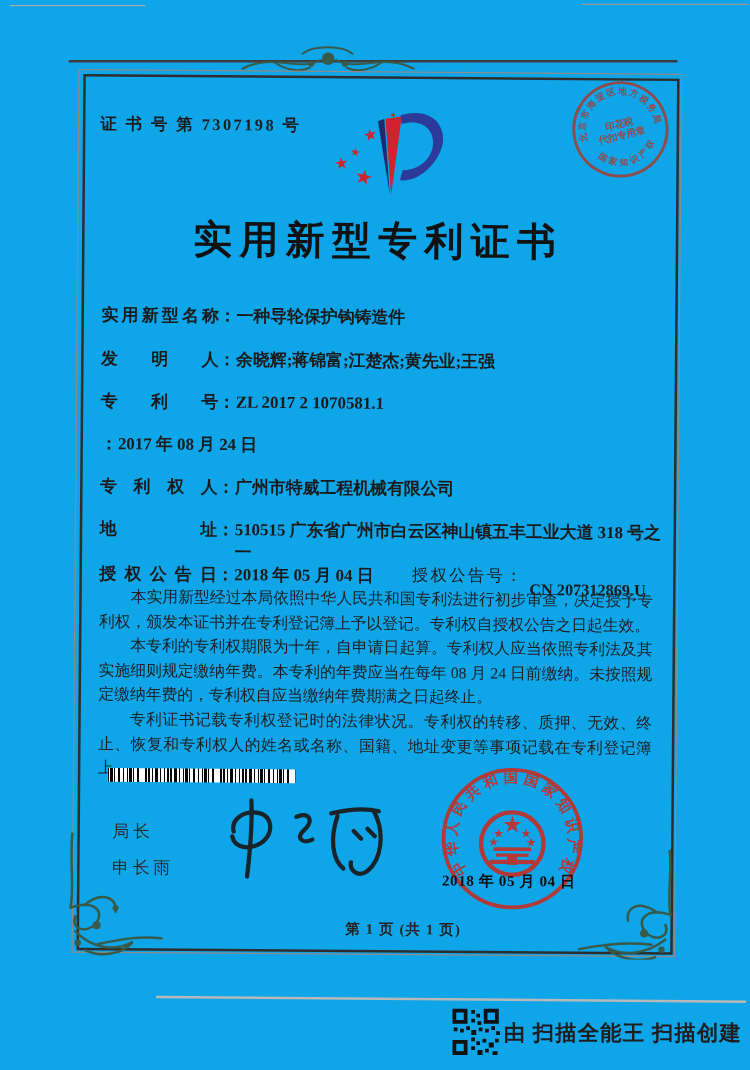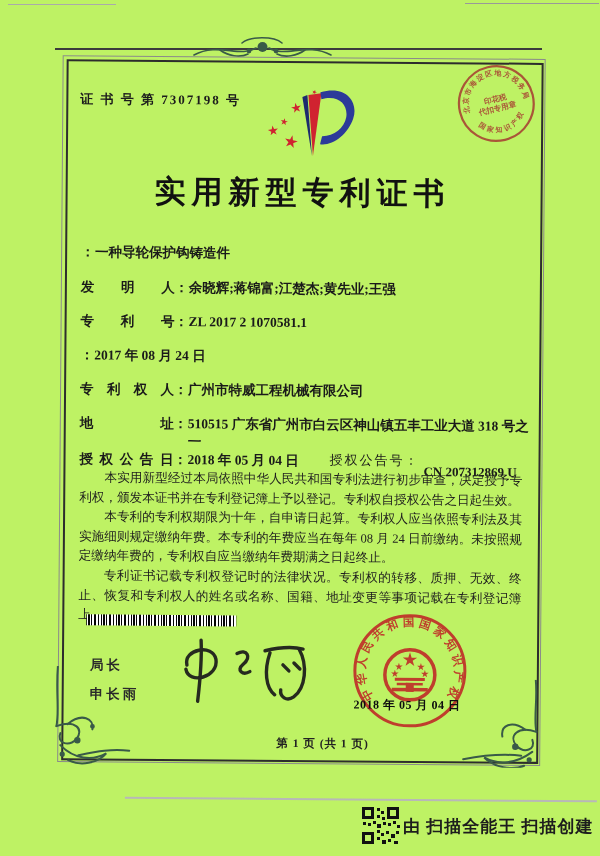--- a/index.html
+++ b/index.html
@@ -1,37 +1,37 @@
 <!DOCTYPE html>
 <html><head>
 <meta charset="utf-8">
 <style>
   html,body{margin:0;padding:0;}
   body{width:600px;height:856px;background:#fdfdfc;overflow:hidden;
        font-family:"Liberation Serif","DejaVu Serif",serif;color:#222;}
   .abs{position:absolute;}
-  #stage{position:relative;width:600px;height:856px;background:#bef264;}
+  #stage{position:relative;width:600px;height:856px;background:#0ea5e9;}
   #sheet{position:absolute;left:0;top:0;width:600px;height:856px;transform:rotate(.45deg);transform-origin:300px 400px;}
   .hairline{background:#aaa;height:1px;}
   .frame-outer{left:60px;top:57px;width:481px;height:705px;border:1px solid #8b8b8b;}
   .frame-inner{left:64px;top:61px;width:473px;height:697px;border:2px solid #2d2d2d;}
   .certno{left:78px;top:92px;font-size:13px;font-weight:700;letter-spacing:2px;color:#1c1c1c;}
   .title{left:60px;top:172px;width:482px;text-align:center;font-size:31px;font-weight:700;letter-spacing:6px;color:#111;}
   .frow{position:absolute;left:80px;display:flex;font-size:13.5px;color:#1a1a1a;}
   .flabel{display:inline-block;width:94px;font-weight:700;text-align:justify;text-align-last:justify;}
   .flabel::after{content:"";display:inline-block;width:100%;}
   .fcolon{display:inline-block;width:14px;font-weight:700;}
   .fvalue{display:inline-block;width:354px;font-weight:700;line-height:18px;}
   .rlabel{font-weight:400;letter-spacing:2px;}
   .rvalue{font-weight:700;margin-left:4px;margin-top:12px;}
   .paras{left:80px;top:470px;width:443px;font-size:12.6px;line-height:19.6px;text-align:justify;color:#1e1e1e;}
   .paras p{margin:0;text-indent:2em;font-weight:500;}
   .barcode{left:88px;top:616px;width:150px;height:11px;
     background:repeating-linear-gradient(90deg,#050505 0 1px,#fff 1px 2px,#050505 2px 4px,#fff 4px 5px,#050505 5px 6px,#fff 6px 8px,#050505 8px 10px,#fff 10px 12px,#050505 12px 12.6px,#fff 12.6px 15px);}
-  .director{font-family:"Liberation Sans","DejaVu Sans",sans-serif;font-weight:700;font-size:13.5px;color:#2a2a2a;letter-spacing:3px;text-align:center;}
+  .director{font-family:"Liberation Sans","DejaVu Sans",sans-serif;font-weight:400;font-size:13.5px;color:#2a2a2a;letter-spacing:3px;text-align:center;}
   .pagefoot{left:244px;top:736px;font-size:11.5px;font-weight:700;color:#222;letter-spacing:1px;margin-left:35px;}
   .sealdate{left:356px;top:696px;width:122px;font-size:12px;font-weight:700;color:#0e0e0e;letter-spacing:.5px;}
   .scanfoot{left:403px;top:815px;font-size:17px;font-weight:600;color:#1d1d1d;letter-spacing:1px;}
   .blend{mix-blend-mode:multiply;}
   svg{display:block;}
 </style>
 </head>
 <body>
 
 <div id="stage">
@@ -84,20 +84,21 @@
       <circle cx="45" cy="45" r="40" fill="none" stroke="#a63a30" stroke-width="2.4"></circle>
       <text font-size="7.6" font-weight="700" fill="#a63a30"><textPath href="#taxTop" startOffset="2" textLength="100">北京市海淀区地方税务局</textPath></text>
       <text x="45" y="43" text-anchor="middle" font-size="8.2" font-weight="700" fill="#a63a30">印花税</text>
       <text x="45" y="53" text-anchor="middle" font-size="8.2" font-weight="700" fill="#a63a30">代扣专用章</text>
       <text font-size="7.4" font-weight="700" fill="#a63a30"><textPath href="#taxBot" startOffset="1" textLength="68">国家知识产权局</textPath></text>
     </svg>
 
     <div class="abs title">实用新型专利证书</div>
 
     <div class="frow" style="top:245px;">
+      <span class="flabel">实用新型名称</span>
         <span class="fcolon">：</span>
         <span class="fvalue">一种导轮保护钩铸造件</span>
     </div>
     <div class="frow" style="top:280px;">
       <span class="flabel">发明人</span>
         <span class="fcolon">：</span>
         <span class="fvalue">余晓辉;蒋锦富;江楚杰;黄先业;王强</span>
     </div>
     <div class="frow" style="top:314px;">
       <span class="flabel">专利号</span>

